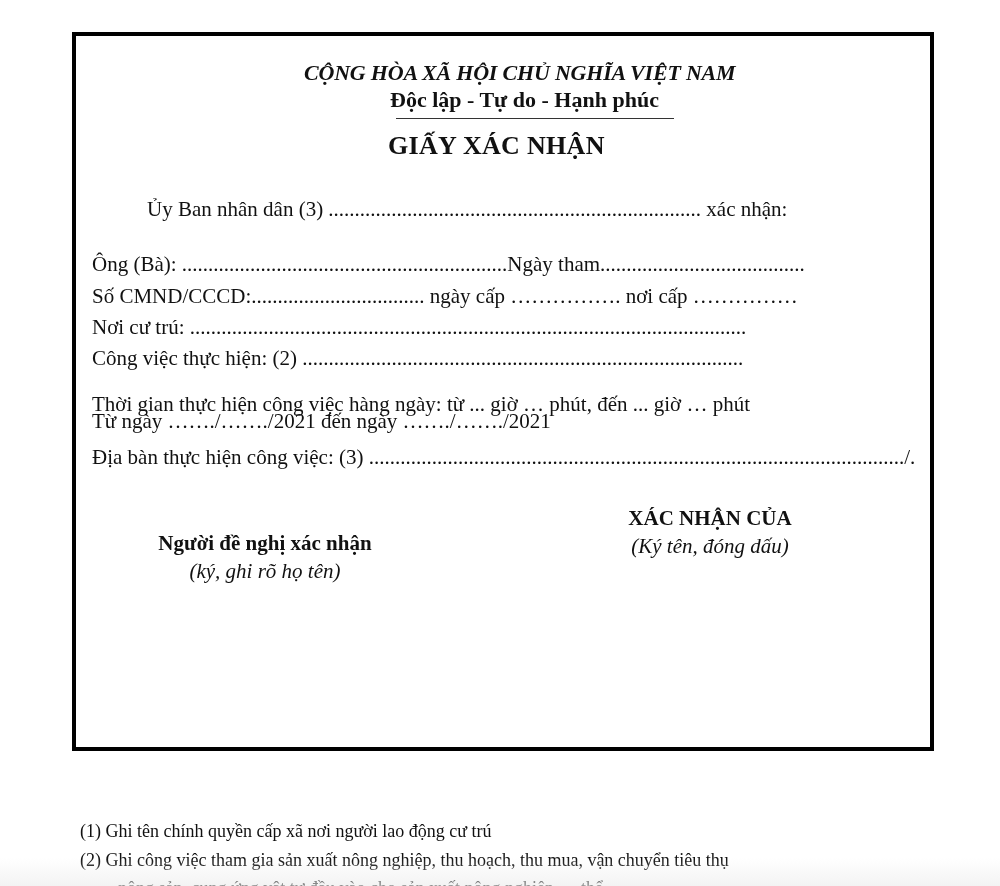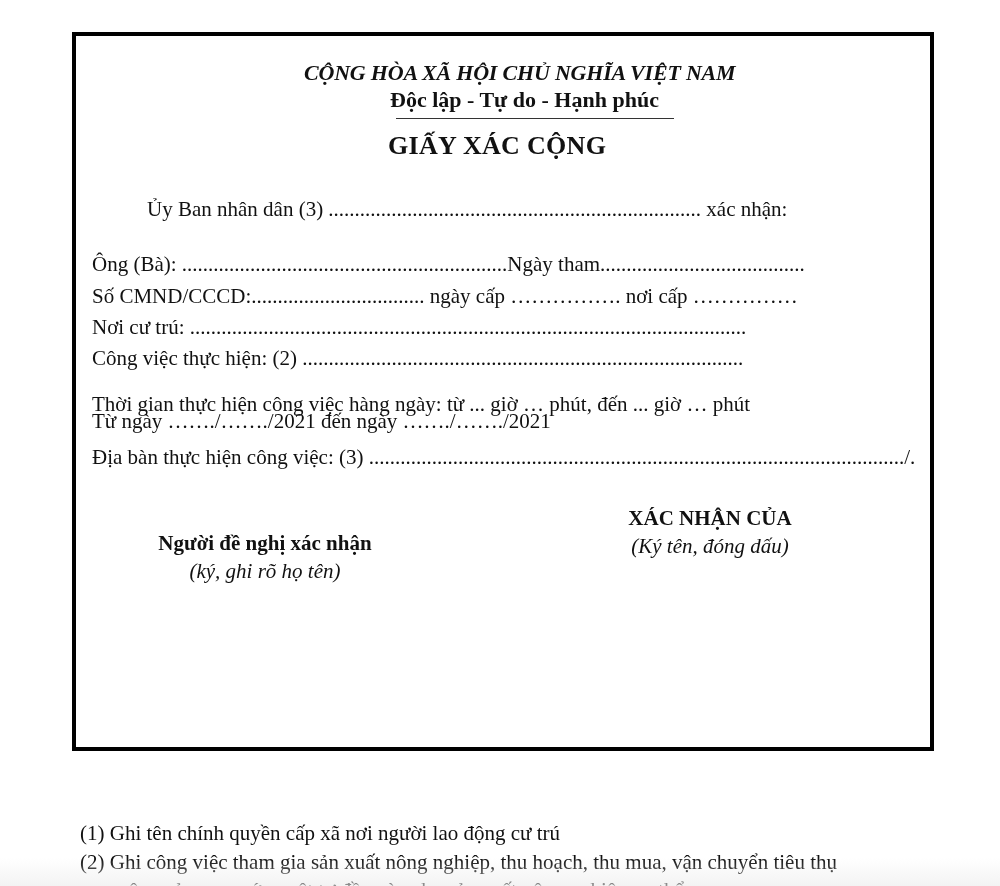--- a/index.html
+++ b/index.html
@@ -54,37 +54,37 @@
       position: absolute; top: 504px; left: 530px; width: 360px;
       text-align: center;
     }
     .sig-title {
       font-weight: bold; font-size: 21px; line-height: 28px; display: block;
     }
     .sig-note {
       font-style: italic; font-size: 21px; line-height: 28px; display: block;
     }
     .footnote {
-      position: absolute; left: 80px; font-size: 21px; white-space: nowrap;
+      position: absolute; left: 80px; font-size: 18px; white-space: nowrap;
     }
     .bottom-fade {
       position: absolute; left: 0; top: 858px; width: 1000px; height: 28px;
       background: linear-gradient(to bottom, rgba(240,240,240,0) 0%, rgba(235,235,235,0.6) 100%);
       pointer-events: none;
     }
   </style>
 </head>
 <body>
 
 <div class="frame"></div>
 
 <div class="hdr-line1">CỘNG HÒA XÃ HỘI CHỦ NGHĨA VIỆT NAM</div>
 <div class="hdr-line2">Độc lập - Tự do - Hạnh phúc</div>
 <div class="hdr-rule"></div>
-<div class="doc-title">GIẤY XÁC CỘNG</div>
+<div class="doc-title">GIẤY XÁC NHẬN</div>
 
 <div class="line" style="top:197px; left:147px;">Ủy Ban nhân dân (3)  ....................................................................... xác nhận:</div>
 <div class="line" style="top:252px; left:92px;">Ông (Bà):  ..............................................................Ngày tham.......................................</div>
 <div class="line" style="top:284px; left:92px;">Số CMND/CCCD:................................. ngày cấp ……………. nơi cấp ……………</div>
 <div class="line" style="top:315px; left:92px;">Nơi cư trú: ..........................................................................................................</div>
 <div class="line" style="top:346px; left:92px;">Công việc thực hiện: (2) ....................................................................................</div>
 <div class="line" style="top:376px; left:92px;margin-top:16px;">Thời gian thực hiện công việc hàng ngày: từ ... giờ … phút, đến ... giờ … phút</div>
 <div class="line" style="top:409px; left:92px;">Từ  ngày ……./……./2021 đến ngày ……./……./2021</div>
 <div class="line" style="top:445px; left:92px;">Địa bàn thực hiện công việc: (3) ....................................................................................................../.</div>
 

